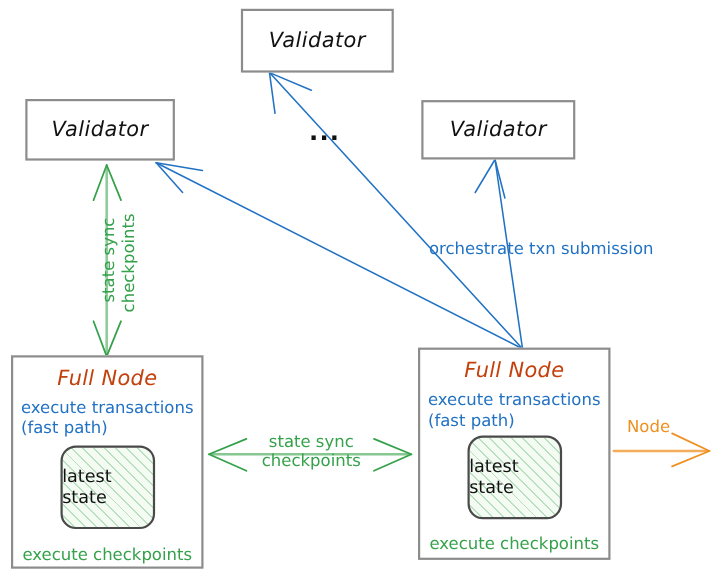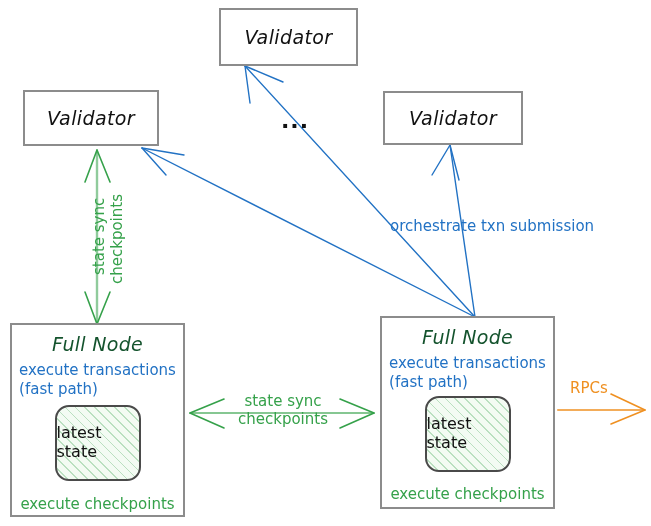--- a/index.html
+++ b/index.html
@@ -40,21 +40,21 @@
     font-style: italic;
   }
   .fullnode-box {
     display: flex;
     flex-direction: column;
     align-items: center;
     padding-top: 8px;
   }
   .fn-title {
     font-size: 19px;
-    color: #14532d;
+    color: #c2410c;
     font-style: italic;
     letter-spacing: 0.3px;
     margin-bottom: 6px;
   }
   .fn-blue {
     font-size: 15px;
     color: #2272c4;
     text-align: left;
     line-height: 1.25;
   }
@@ -212,13 +212,13 @@
 <div class="edge-label lbl-orchestrate" style="left:362px; top:217px;margin-left:28px;">orchestrate txn submission</div>
 
 <div class="edge-label lbl-vert" style="left:90px; top:275px;">state sync</div>
 <div class="edge-label lbl-vert" style="left:108px; top:284px;">checkpoints</div>
 
 <div class="edge-label lbl-statesync-h" style="left:228px; top:392px; width:110px;">
   <div>state sync</div>
   <div>checkpoints</div>
 </div>
 
-<div class="edge-label lbl-rpcs" style="left:570px; top:379px;">RPCs</div>
+<div class="edge-label lbl-rpcs" style="left:570px; top:379px;">Node</div>
 
 </body></html>

